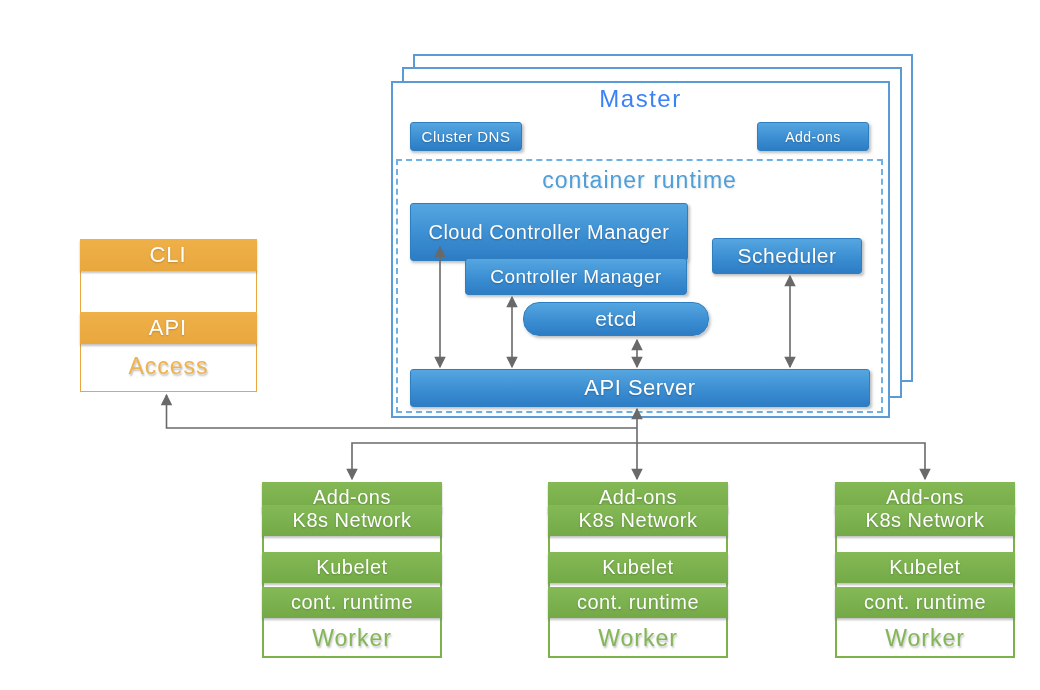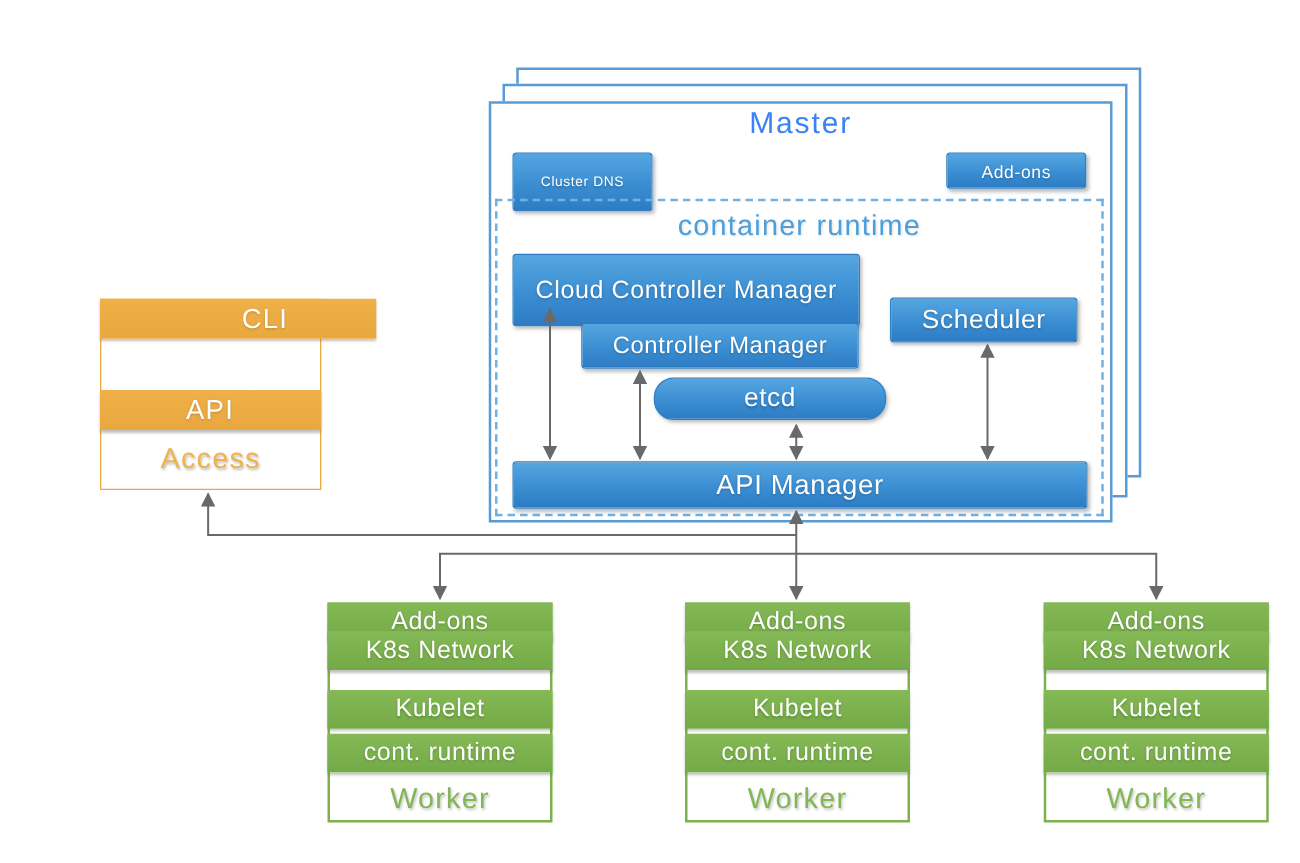--- a/index.html
+++ b/index.html
@@ -21,21 +21,21 @@
   }
   
   .blue-box{
     position:absolute;display:flex;align-items:center;justify-content:center;
     background:linear-gradient(180deg,#55a6e0 0%,#3b8ed2 55%,#2d7cc4 100%);
     border:1px solid #2f7fc0;border-radius:3px;box-sizing:border-box;
     color:#ffffff;text-shadow:0 1px 2px rgba(0,0,0,0.25);
     box-shadow:1.5px 2px 3px rgba(110,110,110,0.45);
     letter-spacing:0.5px;white-space:nowrap;
   }
-  .btn-cluster-dns{left:410px;top:122px;width:112px;height:47px;font-size:11px;}
+  .btn-cluster-dns{left:410px;top:122px;width:112px;height:29px;font-size:15px;}
   .btn-addons{left:757px;top:122px;width:112px;height:29px;font-size:14px;}
   .box-ccm{left:410px;top:203px;width:278px;height:58px;font-size:20px;}
   .box-cm{left:465px;top:258px;width:222px;height:37px;font-size:19px;}
   .box-sched{left:712px;top:238px;width:150px;height:36px;font-size:21px;}
   .box-etcd{left:523px;top:302px;width:186px;height:34px;font-size:21px;border-radius:16px;}
   .box-api{left:410px;top:369px;width:460px;height:38px;font-size:22px;}
   
   .runtime-box{
     position:absolute;left:396px;top:159px;width:487px;height:254px;
     border:2px dashed #6fb1e4;box-sizing:border-box;background:transparent;
@@ -50,21 +50,21 @@
     background:#ffffff;border:1.5px solid #e8a63d;box-sizing:border-box;
   }
   .access-bar{
     position:absolute;left:-1.5px;width:177px;height:32px;
     display:flex;align-items:center;justify-content:center;
     background:linear-gradient(180deg,#efb049 0%,#e9a83e 100%);
     color:#ffffff;font-size:22px;letter-spacing:1px;
     text-shadow:0 1px 2px rgba(0,0,0,0.2);
     box-shadow:0 2px 2px rgba(120,120,120,0.45);
   }
-  .access-bar.r0{top:-1.5px;padding-left:44px;}
+  .access-bar.r0{top:-1.5px;}
   .access-bar.r1{top:35.5px;}
   .access-bar.r2{top:71.5px;}
   .access-label{
     position:absolute;left:0;top:103px;width:100%;height:47px;line-height:47px;
     text-align:center;font-size:23px;letter-spacing:1px;color:#f0b34c;
     text-shadow:1px 2px 2px rgba(90,90,90,0.4);
   }
   
   .worker-box{
     position:absolute;top:482px;width:180px;height:176px;
@@ -105,21 +105,21 @@
   <div class="blue-box btn-cluster-dns">Cluster DNS</div>
   <div class="blue-box btn-addons">Add-ons</div>
 
   <div class="runtime-box"></div>
   <div class="runtime-title">container runtime</div>
 
   <div class="blue-box box-ccm">Cloud Controller Manager</div>
   <div class="blue-box box-cm">Controller Manager</div>
   <div class="blue-box box-sched">Scheduler</div>
   <div class="blue-box box-etcd">etcd</div>
-  <div class="blue-box box-api">API Manager</div>
+  <div class="blue-box box-api">API Server</div>
 
   <div class="access-box">
     <div class="access-bar r0">CLI</div>
     <div class="access-bar r2">API</div>
     <div class="access-label">Access</div>
   </div>
 
   <div class="worker-box w1">
     <div class="worker-bar r0">Add-ons</div>
     <div class="worker-bar r1">K8s Network</div>

